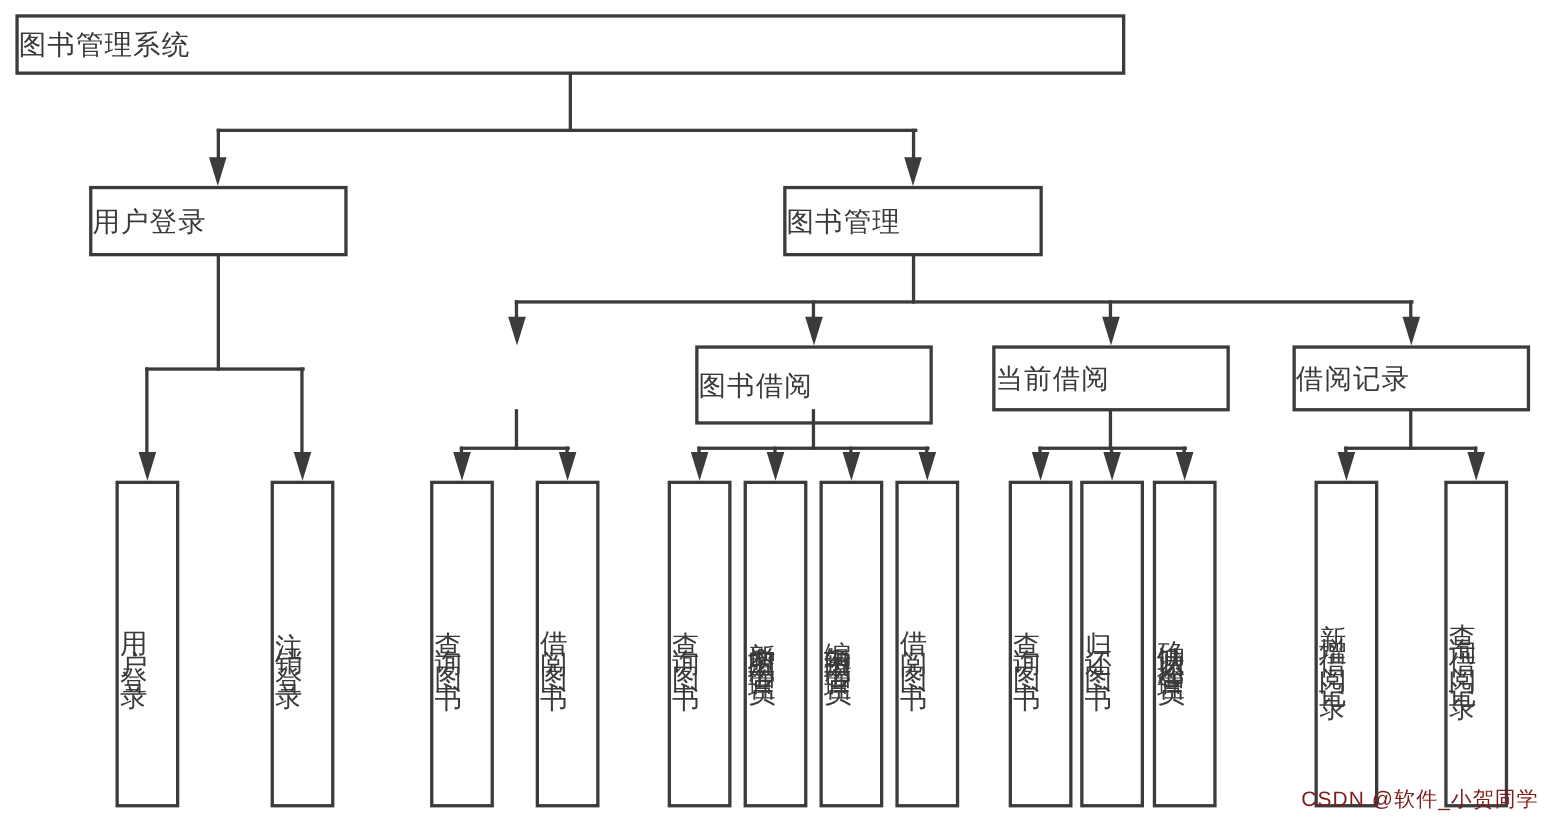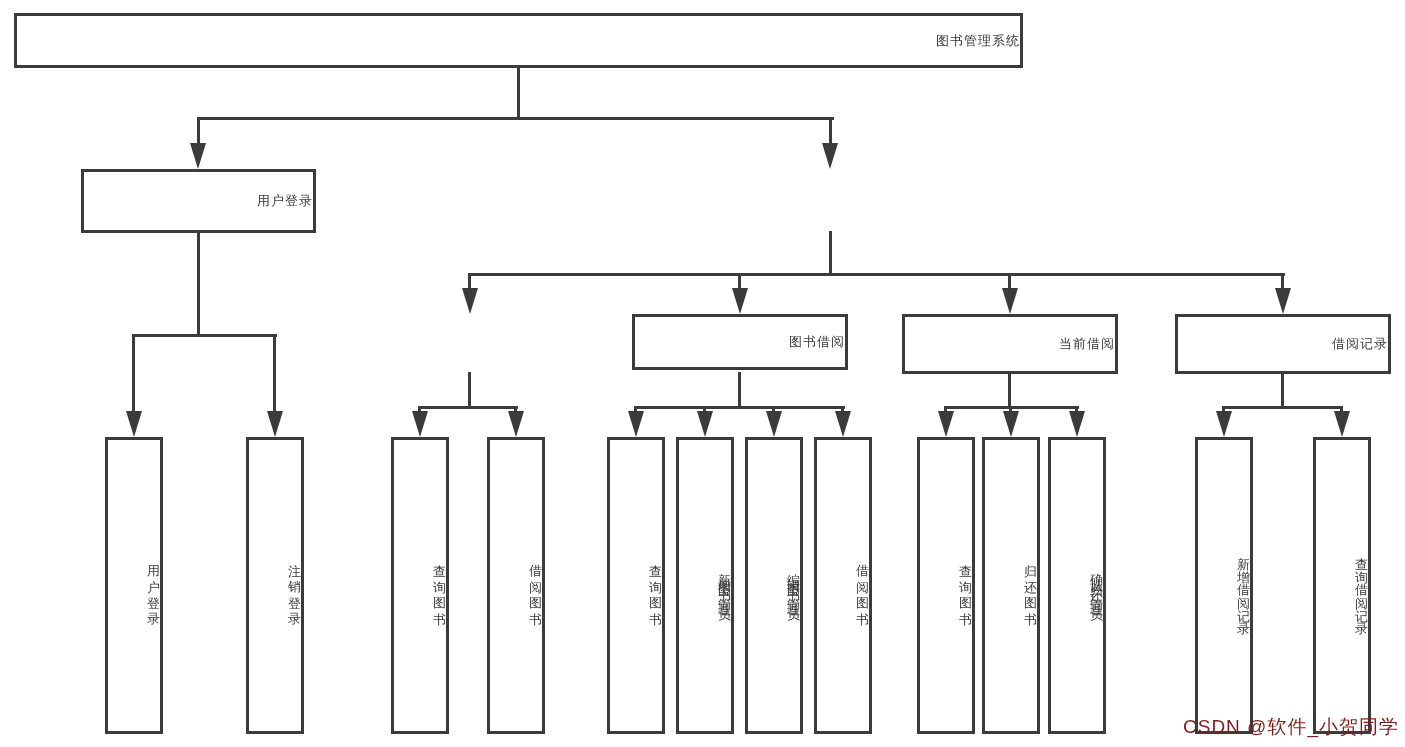--- a/index.html
+++ b/index.html
@@ -9,22 +9,22 @@
     background:#ffffff;
     font-family:"Liberation Sans", sans-serif;
     color:#3a3a3a;
     overflow:hidden;
   }
   .node{
     position:absolute;
     box-sizing:border-box;
     border:3px solid #3b3b3b;
     background:#ffffff;
-    display:flex;align-items:center;justify-content:flex-end;
-    font-size:13px;
+    display:flex;align-items:center;justify-content:flex-start;
+    font-size:25px;
     letter-spacing:1px;
     text-align:center;
   }
   .leaf span{
     writing-mode:vertical-rl;
     line-height:1;
     display:block;
   }
   .ls-l span{letter-spacing:16px;}   
   .ls-m span{letter-spacing:13px;}   
@@ -51,22 +51,25 @@
 
 <div class="canvas">
 
   <div class="node" style="left:14px;top:13px;width:1009px;height:55px;">
     <span>图书管理系统</span>
   </div>
 
   <div class="node" style="left:81px;top:169px;width:235px;height:64px;">
     <span>用户登录</span>
   </div>
+  <div class="node" style="left:712px;top:169px;width:236px;height:64px;">
+    <span>图书管理</span>
+  </div>
 
-  <div class="node" style="left:632px;top:314px;width:216px;height:56px;">
+  <div class="node" style="left:632px;top:314px;width:216px;height:72px;">
     <span>图书借阅</span>
   </div>
   <div class="node" style="left:902px;top:314px;width:216px;height:60px;">
     <span>当前借阅</span>
   </div>
   <div class="node" style="left:1175px;top:314px;width:216px;height:60px;">
     <span>借阅记录</span>
   </div>
 
   <div class="node leaf ls-l" style="left:105px;top:437px;width:58px;height:297px;">

